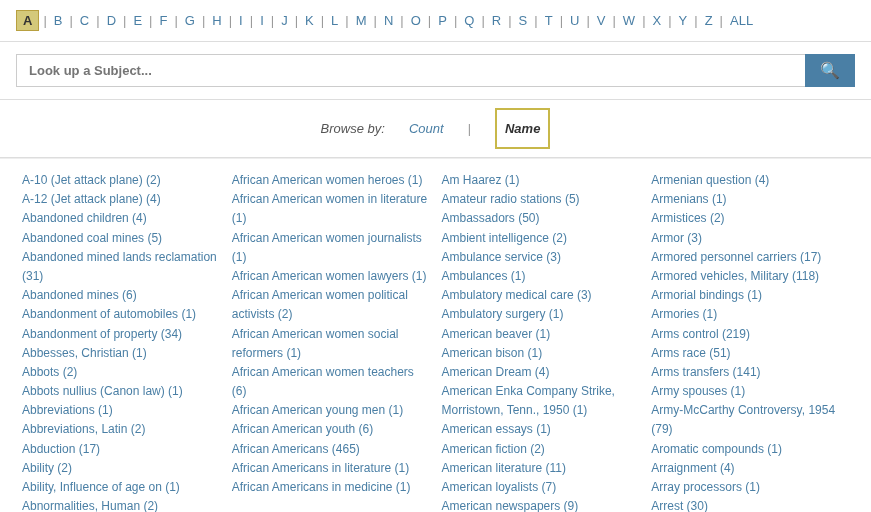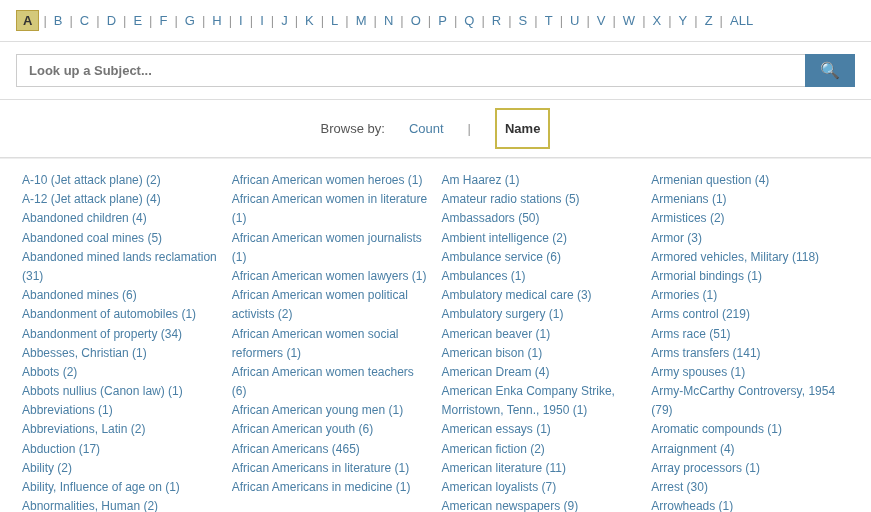--- a/index.html
+++ b/index.html
@@ -39,21 +39,21 @@
       background: #4a7fa5; border: 1px solid #4a7fa5;
       color: #fff; padding: 0 14px; cursor: pointer;
       font-size: 16px;
     }
 
     
     .browse-by {
       display: flex; align-items: center; justify-content: center;
       gap: 24px; padding: 8px 16px;
       border-bottom: 1px solid #ddd;
-      font-size: 13px; color: #555;
+      font-size: 13px; color: #555; font-style: italic;
     }
     .browse-by .label { font-weight: normal; }
     .browse-by a { color: #4a7fa5; text-decoration: none; }
     .browse-by .active-tab {
       border: 2px solid #c8b84a; padding: 11px 8px;
       color: #333; font-weight: bold; background: #fff;
     }
     .browse-by .sep { color: #999; }
 
     
@@ -181,40 +181,41 @@
         <a href="#">African American youth (6)</a>
         <a href="#">African Americans (465)</a>
         <a href="#">African Americans in literature (1)</a>
         <a href="#">African Americans in medicine (1)</a>
       </div>
       <div class="col">
         <a href="#">Am Haarez (1)</a>
         <a href="#">Amateur radio stations (5)</a>
         <a href="#">Ambassadors (50)</a>
         <a href="#">Ambient intelligence (2)</a>
-        <a href="#">Ambulance service (6)</a>
+        <a href="#">Ambulance service (3)</a>
         <a href="#">Ambulances (1)</a>
         <a href="#">Ambulatory medical care (3)</a>
         <a href="#">Ambulatory surgery (1)</a>
         <a href="#">American beaver (1)</a>
         <a href="#">American bison (1)</a>
         <a href="#">American Dream (4)</a>
         <a href="#">American Enka Company Strike, Morristown, Tenn., 1950 (1)</a>
         <a href="#">American essays (1)</a>
         <a href="#">American fiction (2)</a>
         <a href="#">American literature (11)</a>
         <a href="#">American loyalists (7)</a>
         <a href="#">American newspapers (9)</a>
         <a href="#">American oyster (1)</a>
       </div>
       <div class="col">
         <a href="#">Armenian question (4)</a>
         <a href="#">Armenians (1)</a>
         <a href="#">Armistices (2)</a>
         <a href="#">Armor (3)</a>
+        <a href="#">Armored personnel carriers (17)</a>
         <a href="#">Armored vehicles, Military (118)</a>
         <a href="#">Armorial bindings (1)</a>
         <a href="#">Armories (1)</a>
         <a href="#">Arms control (219)</a>
         <a href="#">Arms race (51)</a>
         <a href="#">Arms transfers (141)</a>
         <a href="#">Army spouses (1)</a>
         <a href="#">Army-McCarthy Controversy, 1954 (79)</a>
         <a href="#">Aromatic compounds (1)</a>
         <a href="#">Arraignment (4)</a>

